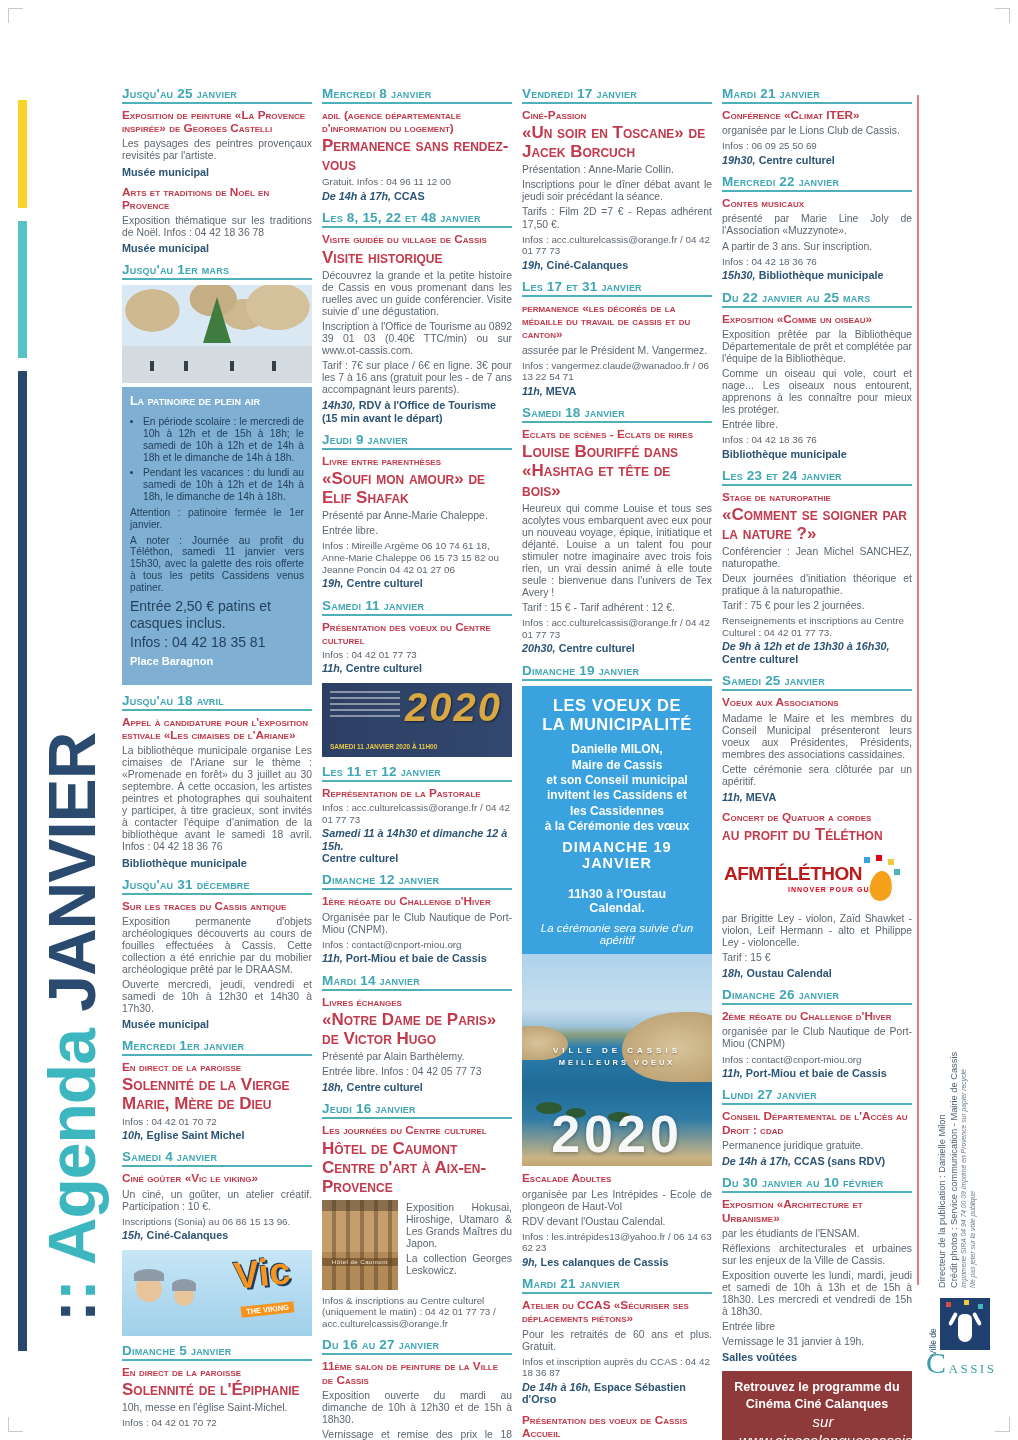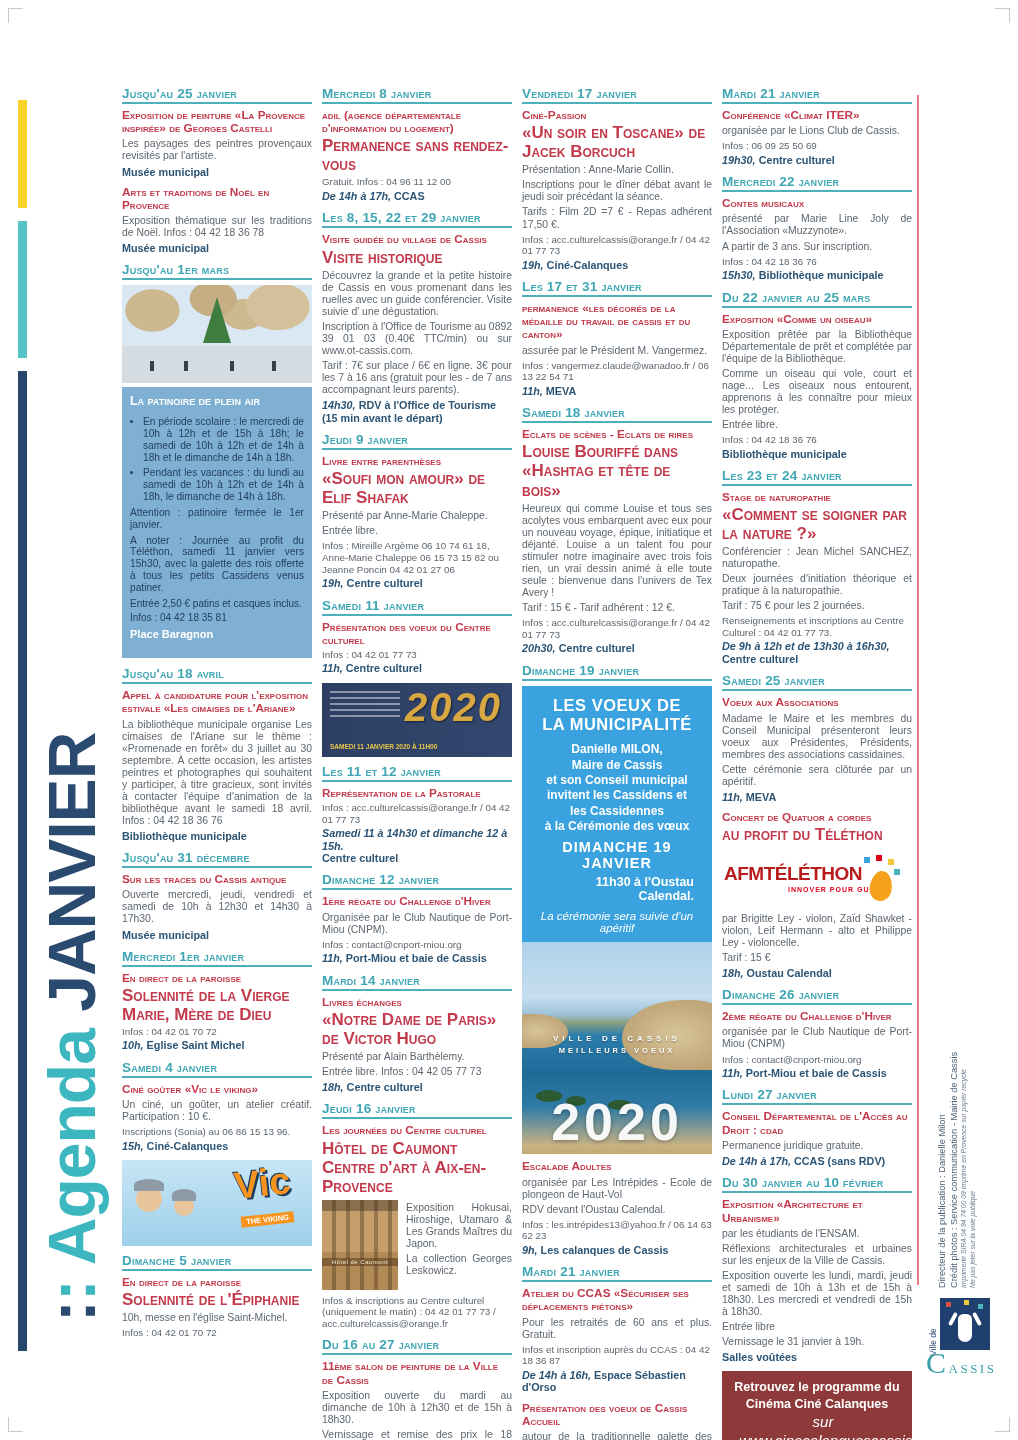--- a/index.html
+++ b/index.html
@@ -26,28 +26,28 @@
   .info{color:#5c6670;font-size:9.8px;line-height:1.18;margin:2px 0;}
   .foot{color:#2c5474;font-size:10.8px;font-weight:bold;margin:2px 0;line-height:1.15;}
   .foot .em{font-style:italic;}
   .place{color:#2c5474;font-weight:bold;font-size:10.8px;margin:2px 0 0;}
   
   .pbox{background:#7fb0d3;padding:7px 8px;margin:0 0 8px;}
   .pbox-title{color:#ffffff;font-weight:bold;font-variant:small-caps;font-size:12.4px;margin-bottom:8px;}
   .pbox ul{margin:0 0 4px;padding-left:13px;}
   .pbox li{color:#24415e;font-size:10.2px;line-height:1.17;text-align:justify;margin-bottom:3px;}
   .pbox-p{color:#24415e;font-size:10.2px;line-height:1.17;text-align:justify;margin:4px 0;}
-  .pbox-small{color:#24415e;font-size:10px;line-height:1.2;margin:2px 0;}
+  .pbox-small{color:#24415e;font-size:14px;line-height:1.2;margin:2px 0;}
   .pbox-place{color:#ffffff;font-weight:bold;font-size:11px;margin-top:4px;}
   
   .vbox{background:#3aa2de;color:#fff;text-align:center;padding:10px 18px 8px;}
   .vbox-title{font-size:16.5px;font-weight:800;line-height:1.2;letter-spacing:.5px;margin-bottom:7px;}
   .vbox-line{font-size:12px;font-weight:bold;line-height:1.28;}
   .vbox-date{font-size:14.5px;font-weight:800;letter-spacing:1px;margin-top:5px;}
-  .vbox-time{font-size:12.5px;font-weight:bold;margin-top:4px;text-align:right;}
+  .vbox-time{font-size:12.5px;font-weight:bold;margin-top:16px;}
   .vbox-note{font-style:italic;font-size:11.5px;margin-top:7px;font-weight:normal;}
   
   .cbox{background:#8e3a3a;color:#fff;text-align:center;padding:8px 5px;margin-top:4px;}
   .cbox-l1,.cbox-l2{font-size:12.5px;font-weight:bold;line-height:1.3;}
   .cbox-l3{font-size:15px;font-weight:normal;font-style:italic;line-height:1.3;margin-left:12px;}
   .cbox-l4{font-size:11.5px;font-weight:bold;line-height:1.3;}
   
   .img-patinoire{height:98px;margin:2px 0 4px;position:relative;overflow:hidden;
     background:
       radial-gradient(46px 36px at 16% 26%,#cdb890 0 58%,transparent 60%),
@@ -175,20 +175,21 @@
         </div>
         <div class="hdr">Jusqu'au 18 avril</div>
         <div class="ev">
           <div class="ev-title">Appel à candidature pour l'exposition estivale «Les cimaises de l'Ariane»</div>
           <p class="body">La bibliothèque municipale organise Les cimaises de l'Ariane sur le thème : «Promenade en forêt» du 3 juillet au 30 septembre. À cette occasion, les artistes peintres et photographes qui souhaitent y participer, à titre gracieux, sont invités à contacter l'équipe d'animation de la bibliothèque avant le samedi 18 avril. Infos : 04 42 18 36 76</p>
           <p class="place">Bibliothèque municipale</p>
         </div>
         <div class="hdr">Jusqu'au 31 décembre</div>
         <div class="ev">
           <div class="ev-title">Sur les traces du Cassis antique</div>
+          <p class="body">Exposition permanente d'objets archéologiques découverts au cours de fouilles effectuées à Cassis. Cette collection a été enrichie par du mobilier archéologique prêté par le DRAASM.</p>
           <p class="body">Ouverte mercredi, jeudi, vendredi et samedi de 10h à 12h30 et 14h30 à 17h30.</p>
           <p class="place">Musée municipal</p>
         </div>
         <div class="hdr">Mercredi 1er janvier</div>
         <div class="ev">
           <div class="ev-title">En direct de la paroisse</div>
           <div class="ev-sub">Solennité de la Vierge Marie, Mère de Dieu</div>
           <p class="info">Infos : 04 42 01 70 72</p>
           <p class="foot"><span class="em">10h,</span> <span class="st">Eglise Saint Michel</span></p>
         </div>
@@ -214,21 +215,21 @@
         </div>
       </div>
     <div class="col">
         <div class="hdr">Mercredi 8 janvier</div>
         <div class="ev">
           <div class="ev-title">adil (agence départementale d'information du logement)</div>
           <div class="ev-sub">Permanence sans rendez-vous</div>
           <p class="info">Gratuit. Infos : 04 96 11 12 00</p>
           <p class="foot"><span class="em">De 14h à 17h,</span> <span class="st">CCAS</span></p>
         </div>
-        <div class="hdr">Les 8, 15, 22 et 29 janvier</div>
+        <div class="hdr">Les 8, 15, 22 et 48 janvier</div>
         <div class="ev">
           <div class="ev-title">Visite guidée du village de Cassis</div>
           <div class="ev-sub">Visite historique</div>
           <p class="body">Découvrez la grande et la petite histoire de Cassis en vous promenant dans les ruelles avec un guide conférencier. Visite suivie d' une dégustation.</p>
           <p class="body">Inscription à l'Office de Tourisme au 0892 39 01 03 (0.40€ TTC/min) ou sur www.ot-cassis.com.</p>
           <p class="body">Tarif : 7€ sur place / 6€ en ligne. 3€ pour les 7 à 16 ans (gratuit pour les - de 7 ans accompagnant leurs parents).</p>
           <p class="foot"><span class="em">14h30,</span> <span class="st">RDV à l'Office de Tourisme (15 min avant le départ)</span></p>
         </div>
         <div class="hdr">Jeudi 9 janvier</div>
         <div class="ev">

